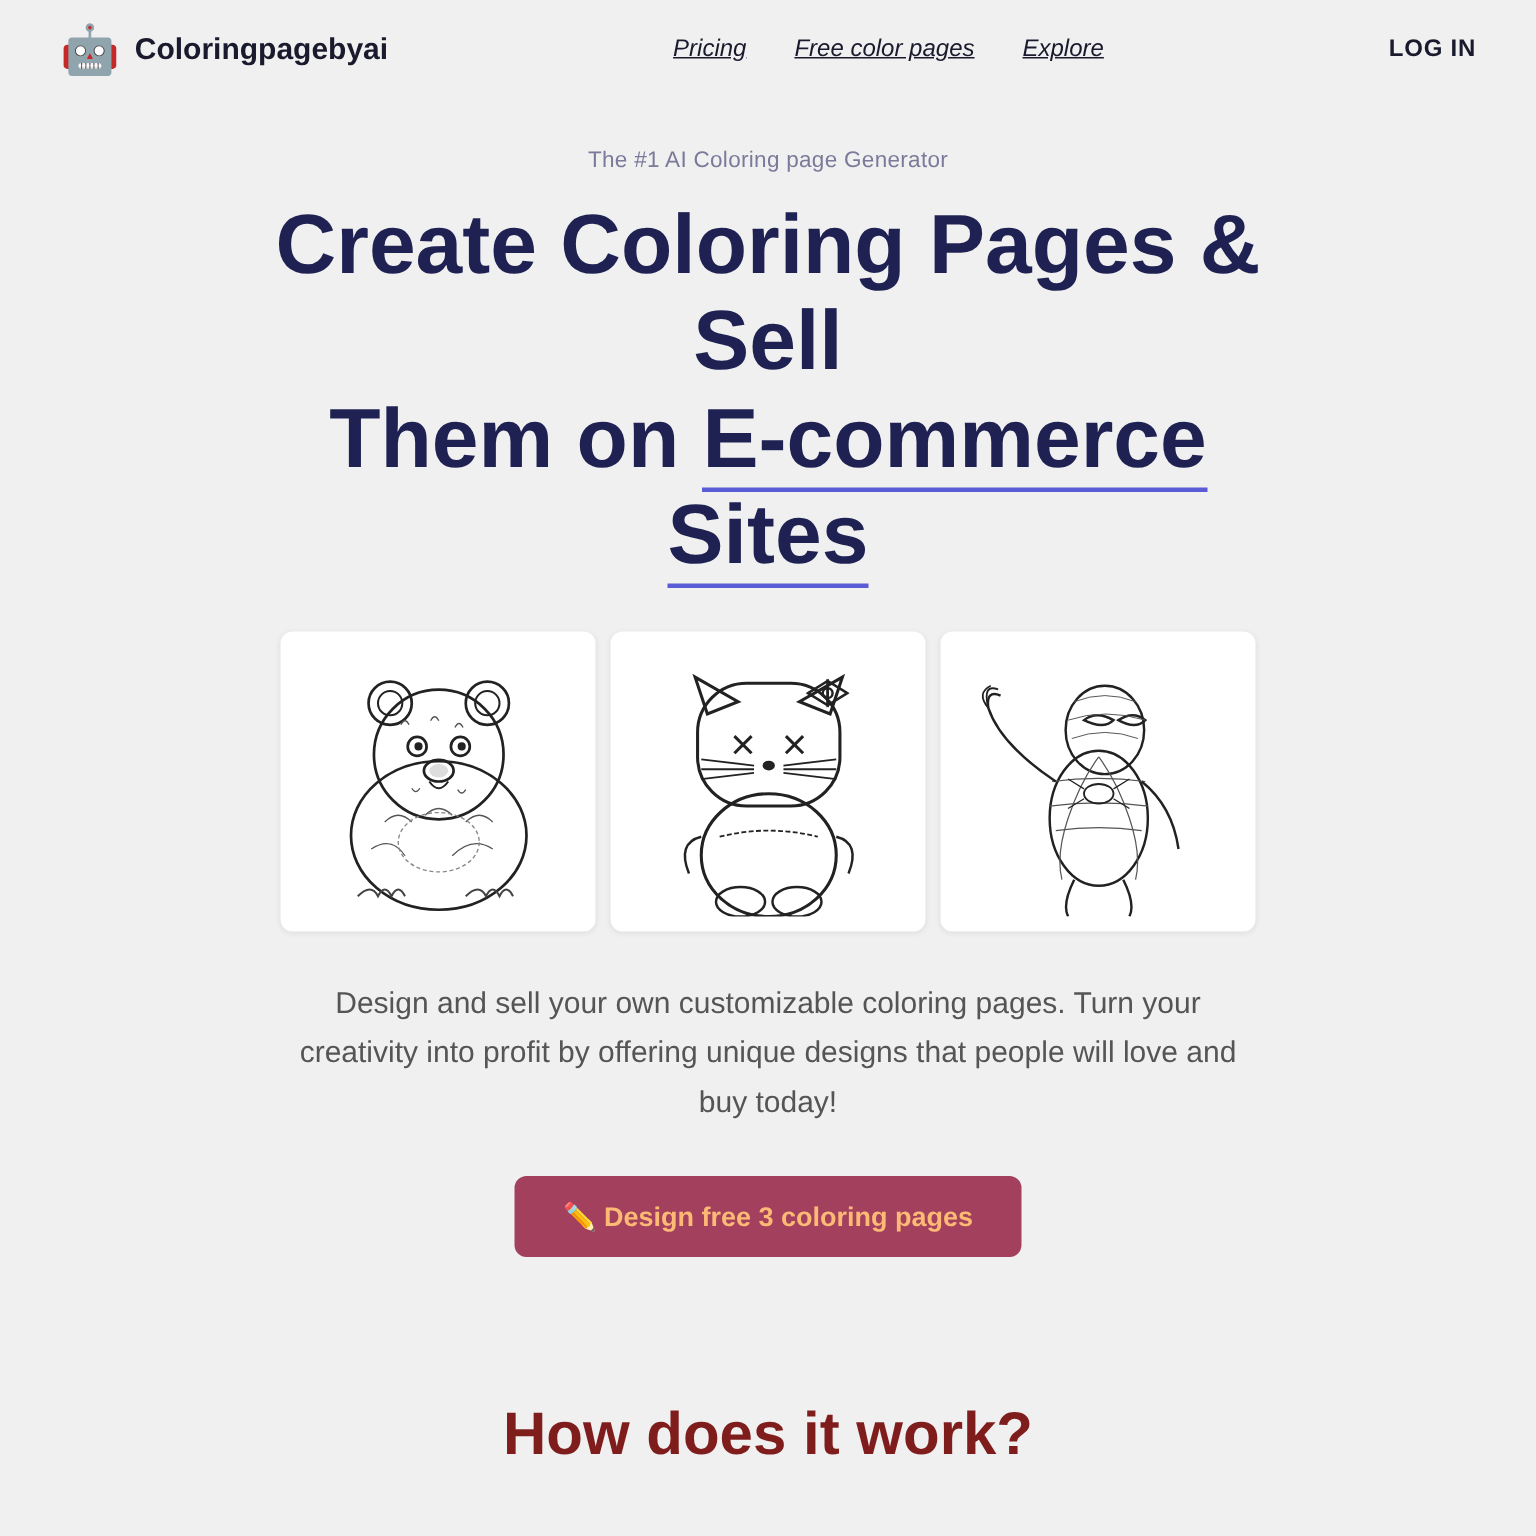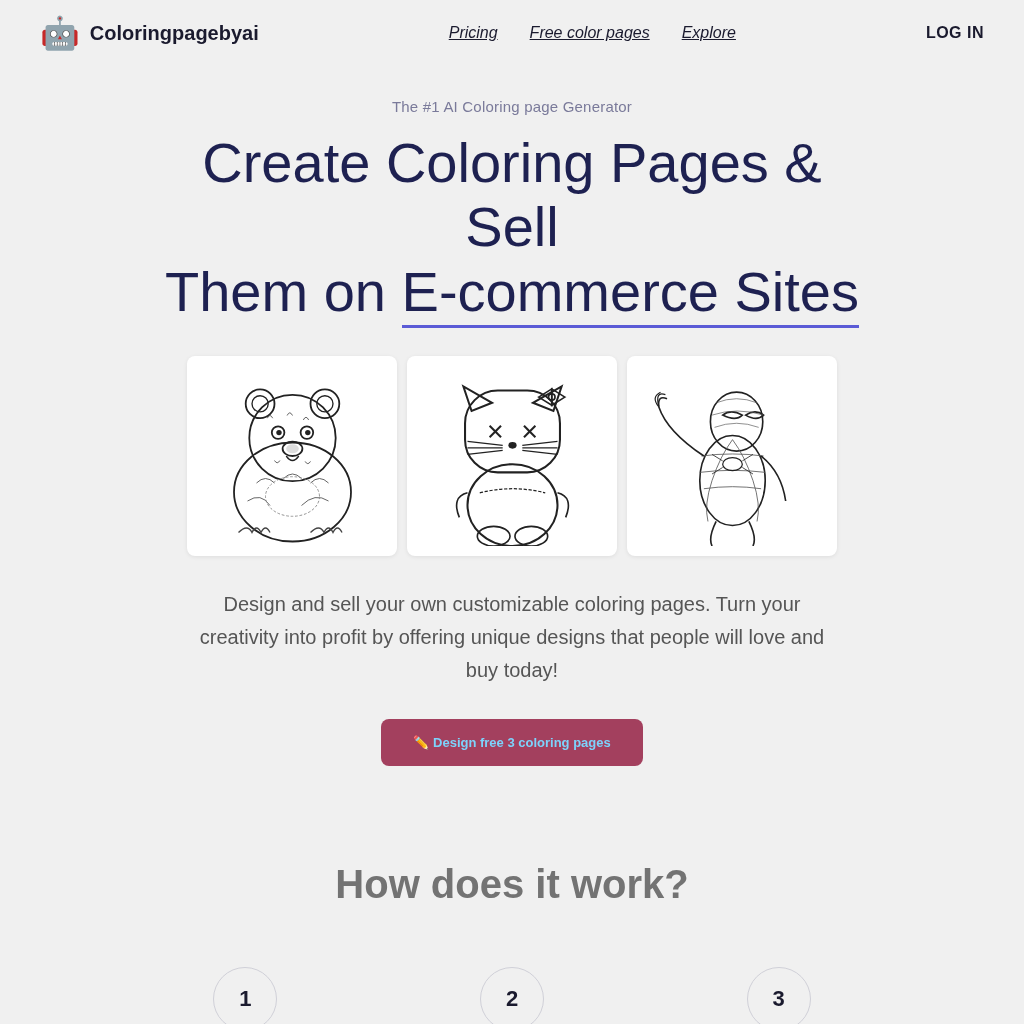--- a/index.html
+++ b/index.html
@@ -60,21 +60,21 @@
       padding: 32px 20px 0;
     }
     .hero-subtitle {
       font-size: 15px;
       color: #7a7a9a;
       margin-bottom: 16px;
       letter-spacing: 0.2px;
     }
     .hero-title {
       font-size: 56px;
-      font-weight: 400;
+      font-weight: 700;
       color: #1e2151;
       line-height: 1.15;
       max-width: 700px;
       margin: 0 auto 32px;
     }
     .hero-title .underline-blue {
       display: inline;
       border-bottom: 3px solid #5b5bd6;
       padding-bottom: 2px;
     }
@@ -109,39 +109,39 @@
       color: #555;
       max-width: 660px;
       margin: 0 auto 32px;
       line-height: 1.65;
     }
 
     
     .cta-btn {
       display: inline-block;
       background: #a3405e;
-      color: #7dd3fc;
-      font-size: 13px;
+      color: #fdba74;
+      font-size: 18px;
       font-weight: 600;
       padding: 16px 32px;
       border-radius: 8px;
       border: none;
       cursor: pointer;
       margin-bottom: 56px;
     }
 
     
     .how-section {
       text-align: center;
       padding: 40px 20px 0;
     }
     .how-title {
       font-size: 40px;
       font-weight: 800;
-      color: #737373;
+      color: #7f1d1d;
       margin-bottom: 60px;
     }
     .steps-row {
       display: flex;
       justify-content: center;
       align-items: flex-start;
       gap: 0;
       max-width: 800px;
       margin: 0 auto;
       position: relative;

